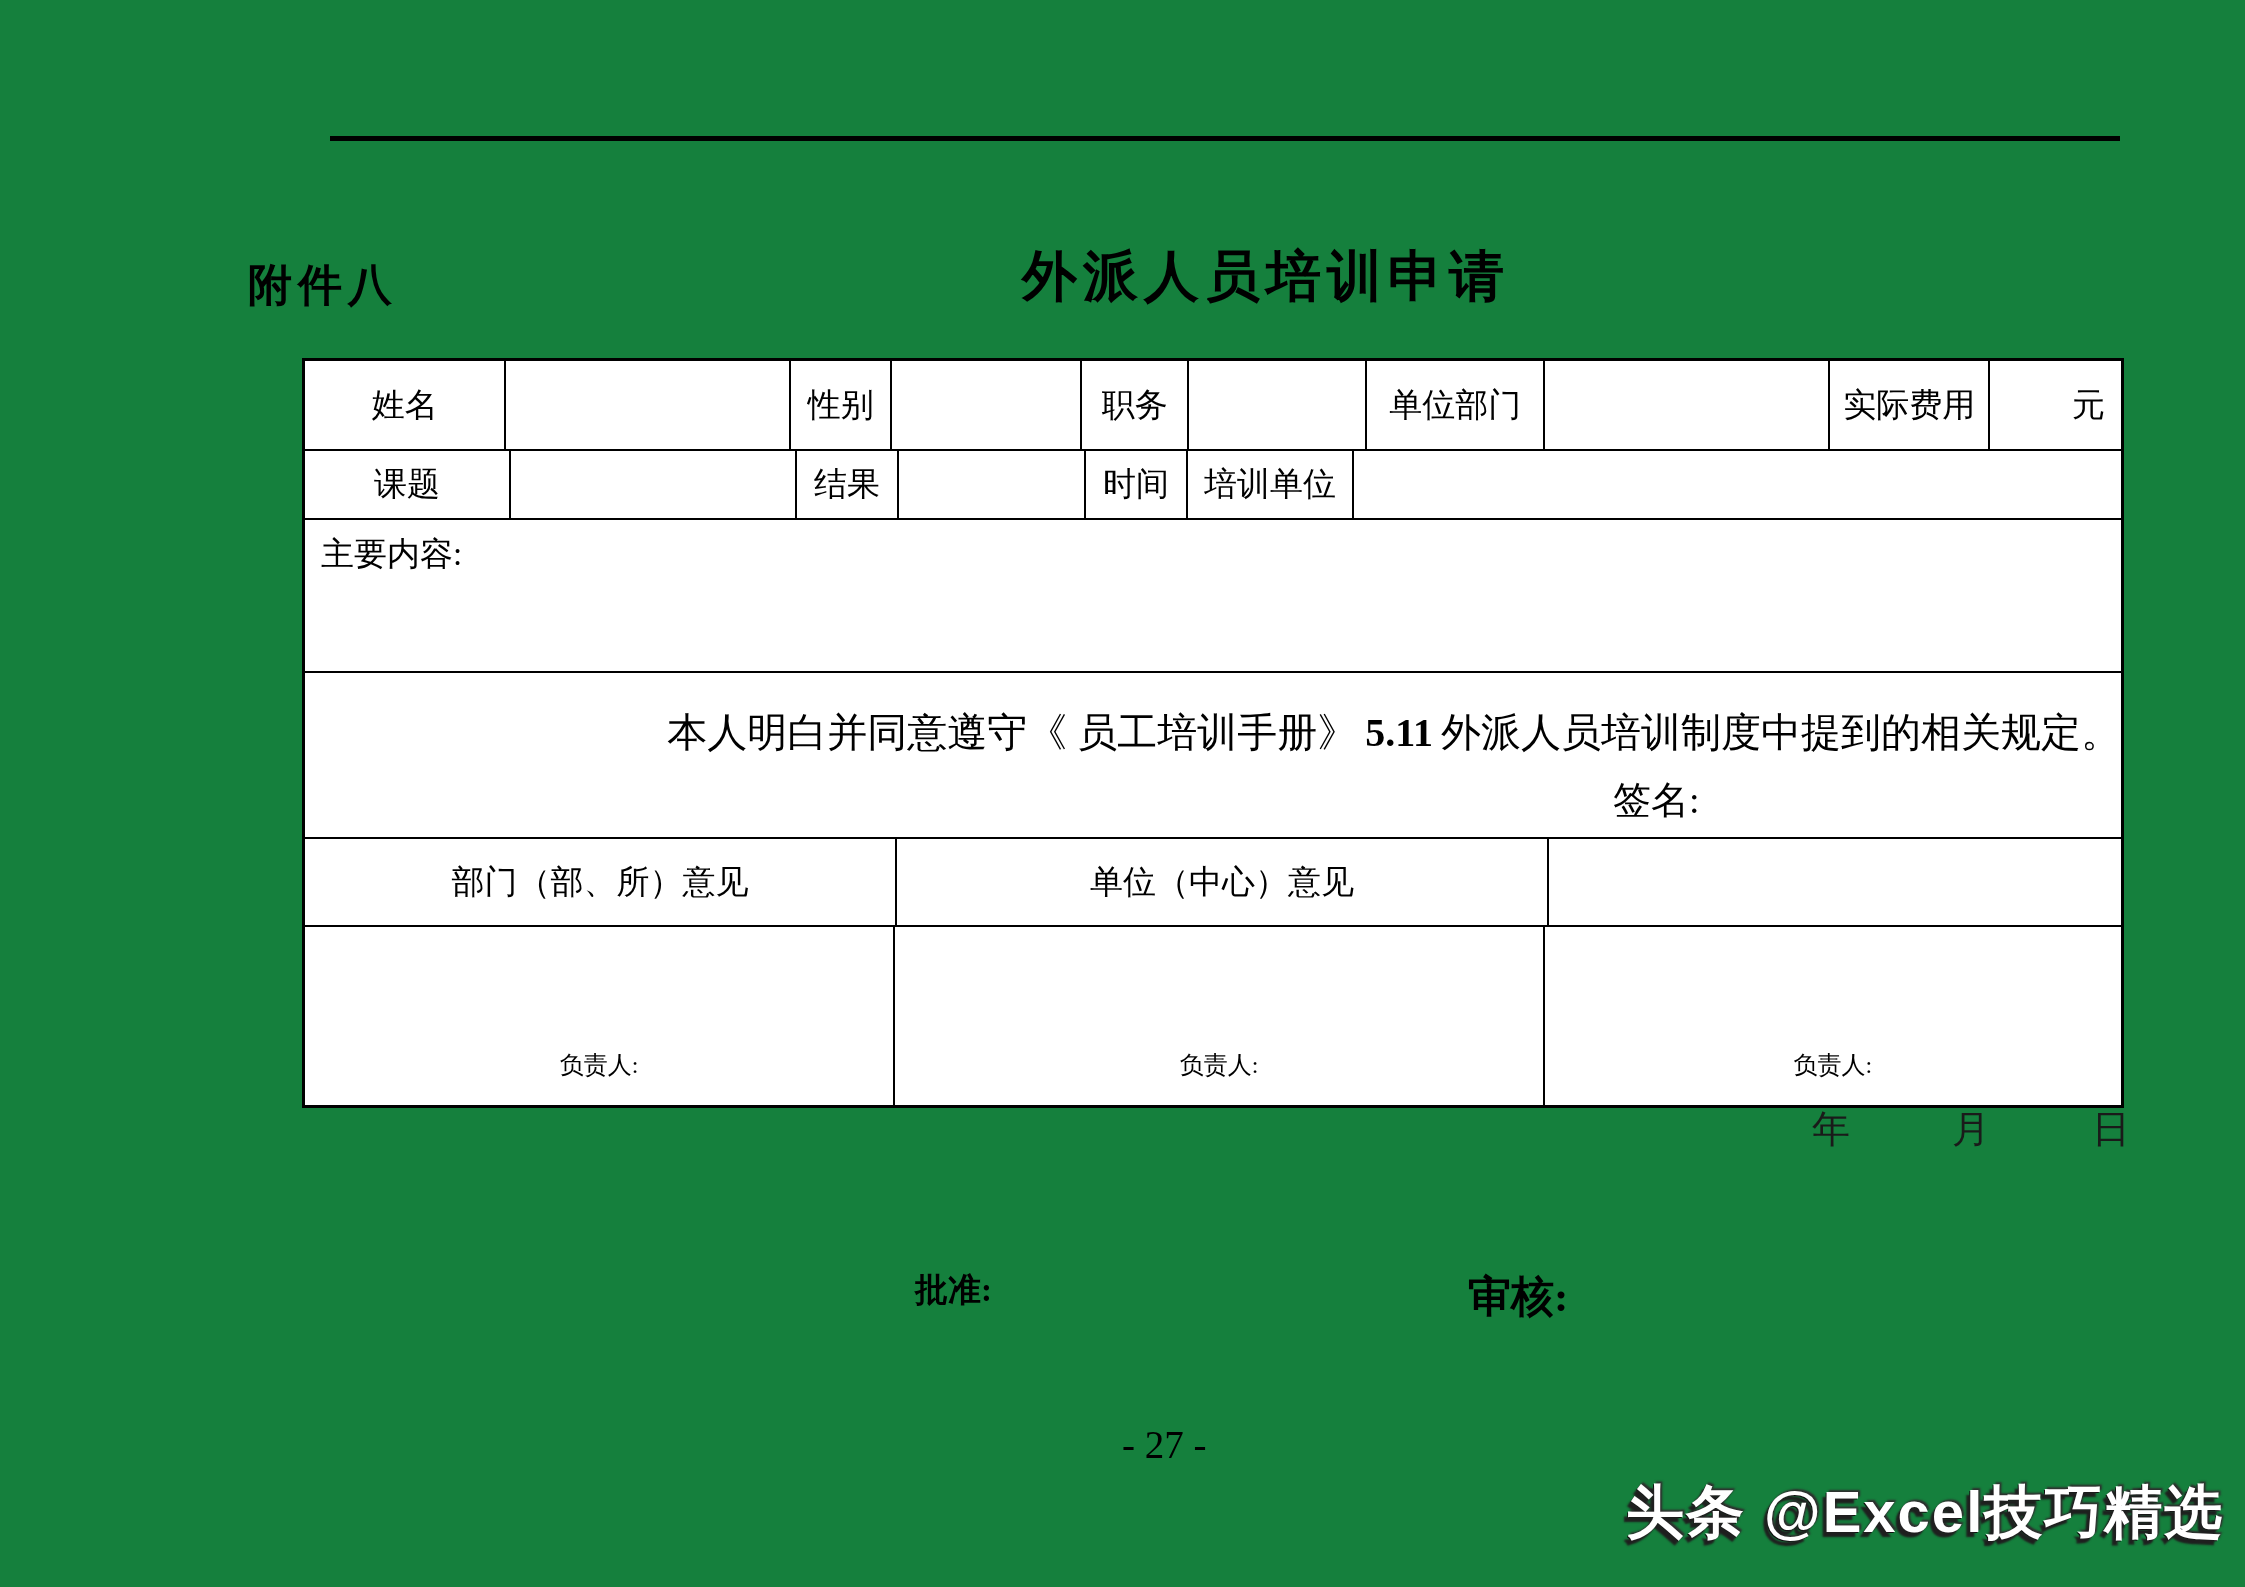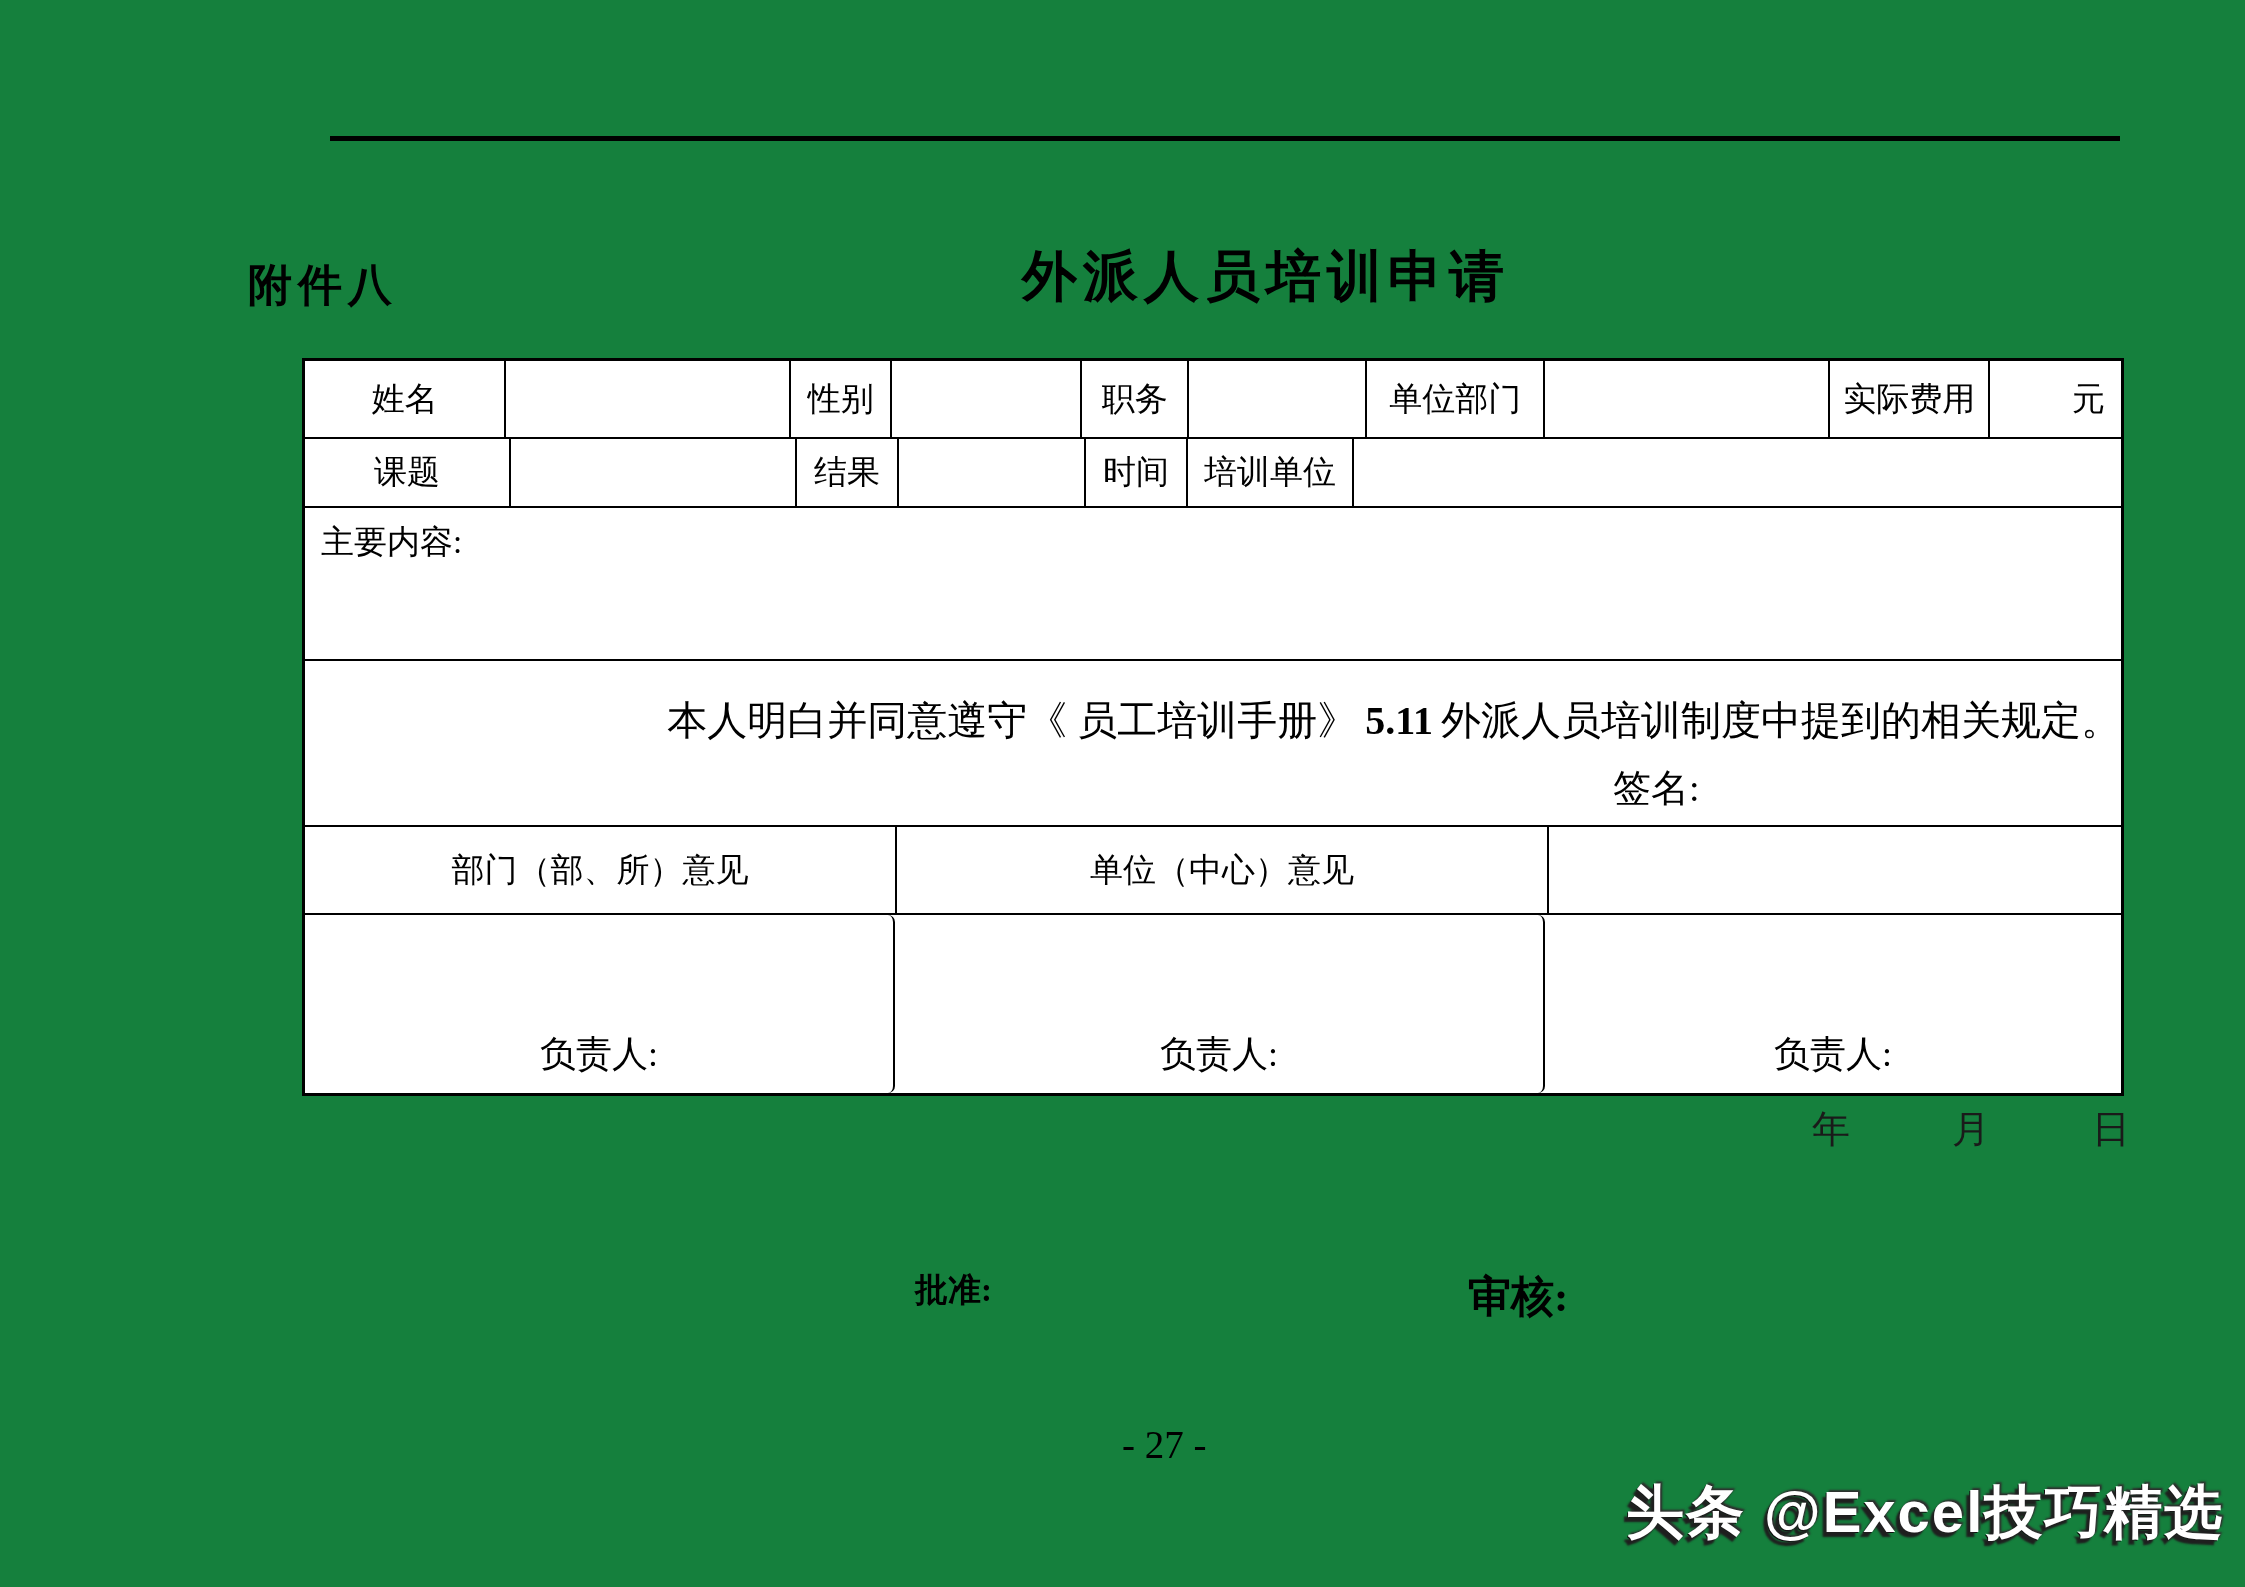--- a/index.html
+++ b/index.html
@@ -20,33 +20,33 @@
     position:absolute; left:302px; top:358px; width:1822px;
     border:3px solid #000; background:#fff;
   }
   .trow { display:flex; border-bottom:2px solid #000; }
   .trow:last-child { border-bottom:none; }
   .cell {
     display:flex; align-items:center; justify-content:center;
     border-right:2px solid #000; font-size:33px; overflow:hidden;
   }
   .cell.last { border-right:none; }
-  .r1 .cell { height:76px; }
+  .r1 .cell { height:88px; }
   .r2 .cell { height:67px; }
   .r3 .cell { height:151px; }
   .r4 .cell { height:164px; }
   .r5 .cell { height:86px; }
   .r6 .cell { height:178px; }
   .cell.align-right { justify-content:flex-end; padding-right:16px; }
   .cell.fill-top-left { align-items:flex-start; justify-content:flex-start; padding:12px 16px; }
   .cell.block { display:block; position:relative; }
   .agreement-line { text-align:right; padding-top:32px; font-size:40px; }
   .agreement-ref { font-weight:bold; font-family:"Liberation Serif",serif; margin:0 8px; }
   .signature-line { position:absolute; left:1308px; top:102px; font-size:38px; }
-  .cell.sign-bottom { align-items:flex-end; padding-bottom:14px; font-size:36px;border-radius:7px; }
+  .cell.sign-bottom { align-items:flex-end; padding-bottom:24px; font-size:24px; }
   
   .date-line { position:absolute; left:1812px; top:1104px; font-size:38px; letter-spacing:32px; color:#1a1a1a; }
   .approve-label { position:absolute; left:915px; top:1268px; font-size:33px; font-weight:bold; }
   .review-label  { position:absolute; left:1468px; top:1268px; font-size:43px; font-weight:bold; }
   .page-number { position:absolute; left:1122px; top:1422px; font-size:39px;font-family:Liberation Serif, serif; }
   .watermark {
     position:absolute; left:1626px; top:1474px; font-size:58px; font-weight:bold;
     font-family:"Liberation Sans","DejaVu Sans",sans-serif; color:#ffffff; letter-spacing:2px;
     text-shadow:-4px 5px 2px #1f1f1f, 2px -2px 2px #2e2e2e, -1px 1px 0 #111111;
   }

